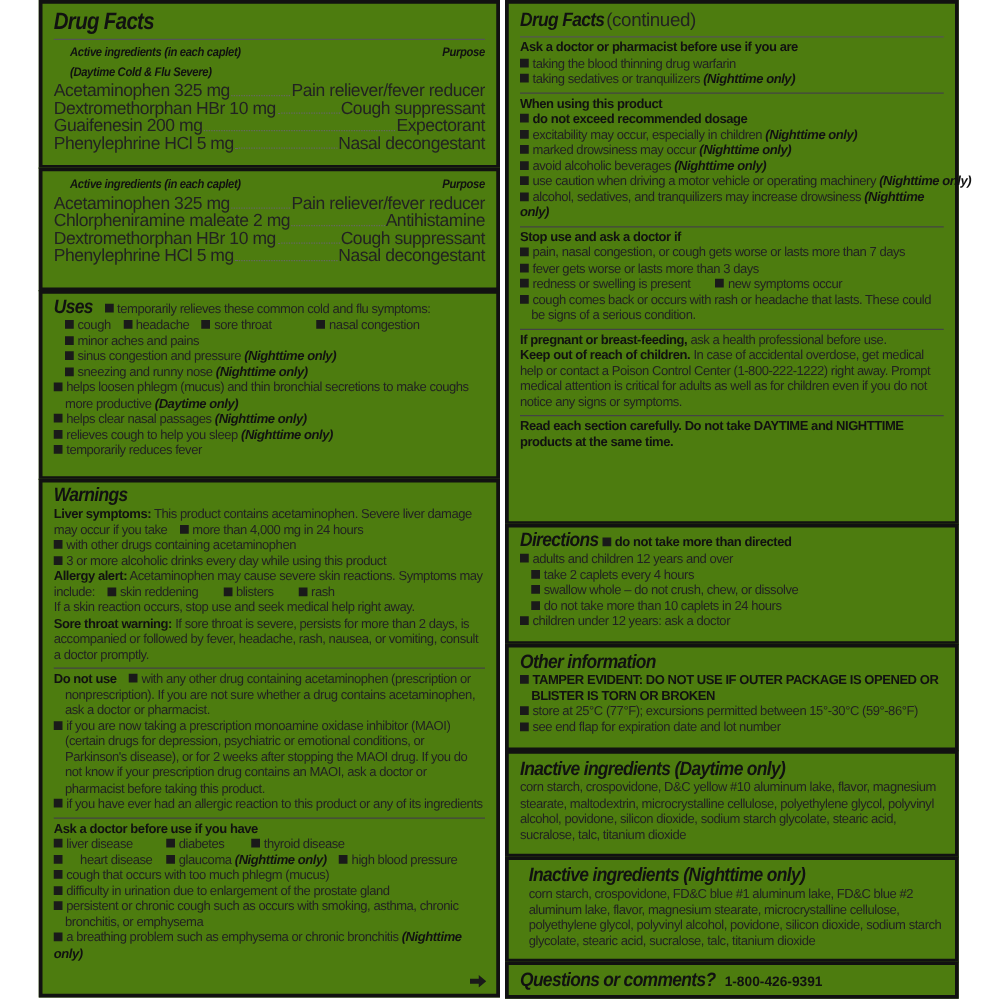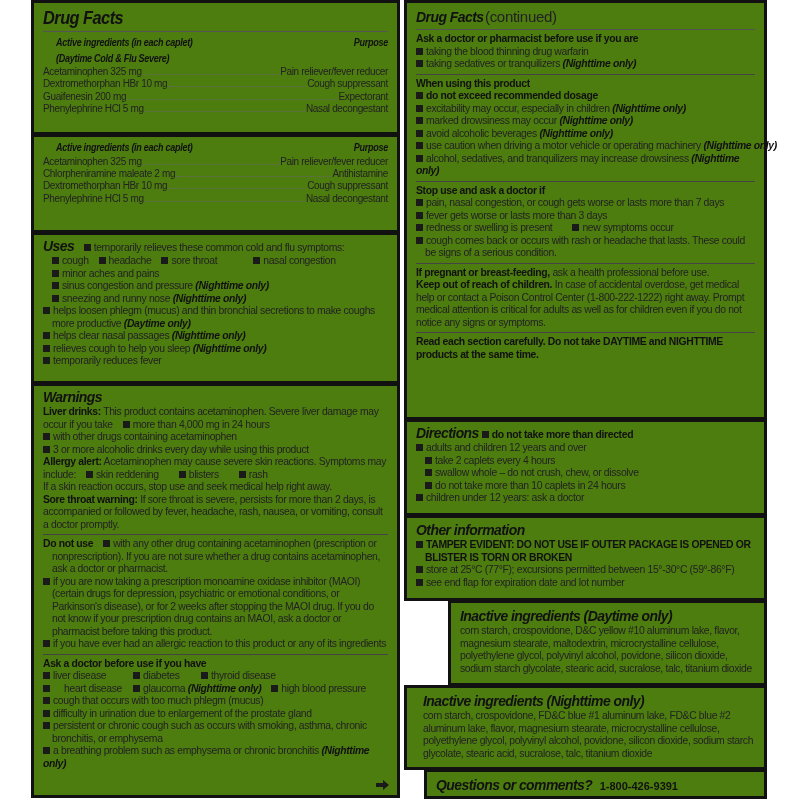--- a/index.html
+++ b/index.html
@@ -12,21 +12,21 @@
     .box + .box { border-top-width: 3px; margin-top: -1px; }
     .h-title { font-family: "Liberation Sans", sans-serif; font-style: italic; font-weight: bold; font-size: 19px; line-height: 22px; color: #111; letter-spacing: -0.6px; transform: scaleX(0.86); transform-origin: left; display: inline-block; }
     .h-title-sm { font-size: 15.5px; line-height: 18px; }
     .cont { font-style: normal; font-weight: normal; font-size: 14px; letter-spacing: -0.3px; }
     .rule { border-top: 1.5px solid #555; margin: 3px 0 3px 0; }
     .rule-thin { border-top: 1.3px solid #444; margin: 3px 0 3px 0; }
     .ai-head { display: flex; justify-content: space-between; font-weight: bold; font-style: italic; font-size: 10px; line-height: 15.5px; color: #111; letter-spacing: -0.3px; margin-left: 13px; }
     .ai-head span { display: inline-block; transform: scaleX(0.9); }
     .ai-head .purpose { transform-origin: right; }
     .ai-head .left { transform-origin: left; }
-    .ai-row { display: flex; align-items: baseline; font-size: 10px; line-height: 12.4px; letter-spacing: -0.35px; }
+    .ai-row { display: flex; align-items: baseline; font-size: 14px; line-height: 12.4px; letter-spacing: -0.35px; }
     .ai-row .dots { flex: 1; border-bottom: 1px dotted #666; margin: 0 1px 3px 1px; }
     .line { font-size: 10.4px; line-height: 12.5px; letter-spacing: -0.35px; }
     .ind1 { padding-left: 9px; }
     .hang { padding-left: 9px; text-indent: -9px; }
     .sq { display: inline-block; width: 7px; height: 7px; background: #1a1a1a; margin-right: 3px; vertical-align: 0px; text-indent: 0; }
     .b { font-weight: bold; color: #111; }
     .bi { font-weight: bold; font-style: italic; color: #111; }
     .gap { display: inline-block; width: 10px; }
     .gap2 { display: inline-block; width: 20px; }
     .gap3 { display: inline-block; width: 36px; }
@@ -108,21 +108,21 @@
     <div class="line ind1"><span class="sq"></span><span>sneezing and runny nose</span> <span class="bi">(Nighttime only)</span></div>
     <div class="line hang" style="padding-left:9px;"><span class="sq"></span><span>helps loosen phlegm (mucus) and thin bronchial secretions to make coughs more productive</span> <span class="bi">(Daytime only)</span></div>
     <div class="line"><span class="sq"></span><span>helps clear nasal passages</span> <span class="bi">(Nighttime only)</span></div>
     <div class="line"><span class="sq"></span><span>relieves cough to help you sleep</span> <span class="bi">(Nighttime only)</span></div>
     <div class="line"><span class="sq"></span><span>temporarily reduces fever</span></div>
   </div>
 
   <div class="box" style="height:415px; padding-top:2px;">
     <div class="h-title h-title-sm" style="transform:scaleX(0.9);">Warnings</div>
     <div class="line">
-      <span class="b">Liver drinks:</span> <span>This product contains acetaminophen. Severe liver damage may occur if you take</span><span class="gap"></span><span class="sq"></span><span>more than 4,000 mg in 24 hours</span>
+      <span class="b">Liver symptoms:</span> <span>This product contains acetaminophen. Severe liver damage may occur if you take</span><span class="gap"></span><span class="sq"></span><span>more than 4,000 mg in 24 hours</span>
     </div>
     <div class="line"><span class="sq"></span><span>with other drugs containing acetaminophen</span></div>
     <div class="line"><span class="sq"></span><span>3 or more alcoholic drinks every day while using this product</span></div>
     <div class="line">
       <span class="b">Allergy alert:</span> <span>Acetaminophen may cause severe skin reactions. Symptoms may include:</span><span class="gap"></span><span class="sq"></span><span>skin reddening</span><span class="gap2"></span><span class="sq"></span><span>blisters</span><span class="gap2"></span><span class="sq"></span><span>rash</span>
     </div>
     <div class="line">If a skin reaction occurs, stop use and seek medical help right away.</div>
     <div class="line">
       <span class="b">Sore throat warning:</span> <span>If sore throat is severe, persists for more than 2 days, is accompanied or followed by fever, headache, rash, nausea, or vomiting, consult a doctor promptly.</span>
     </div>
@@ -198,26 +198,26 @@
     <div class="line"><span class="sq"></span><span>children under 12 years: ask a doctor</span></div>
   </div>
 
   <div class="box" style="height:86px; padding-top:3px;">
     <div class="h-title h-title-sm" style="transform:scaleX(0.9);">Other information</div>
     <div class="line hang b"><span class="sq"></span><span>TAMPER EVIDENT: DO NOT USE IF OUTER PACKAGE IS OPENED OR BLISTER IS TORN OR BROKEN</span></div>
     <div class="line"><span class="sq"></span><span>store at 25°C (77°F); excursions permitted between 15°-30°C (59°-86°F)</span></div>
     <div class="line"><span class="sq"></span><span>see end flap for expiration date and lot number</span></div>
   </div>
 
-  <div class="box" style="height:86px; padding-top:4px;margin-left:44px;">
+  <div class="box" style="height:86px; padding-top:4px;">
     <div class="h-title h-title-sm" style="transform:scaleX(0.9);">Inactive ingredients (Daytime only)</div>
     <div class="line">corn starch, crospovidone, D&amp;C yellow #10 aluminum lake, flavor, magnesium stearate, maltodextrin, microcrystalline cellulose, polyethylene glycol, polyvinyl alcohol, povidone, silicon dioxide, sodium starch glycolate, stearic acid, sucralose, talc, titanium dioxide</div>
   </div>
 
   <div class="box" style="height:85px; padding-top:4px;padding-left:16px;">
     <div class="h-title h-title-sm" style="transform:scaleX(0.9);">Inactive ingredients (Nighttime only)</div>
     <div class="line">corn starch, crospovidone, FD&amp;C blue #1 aluminum lake, FD&amp;C blue #2 aluminum lake, flavor, magnesium stearate, microcrystalline cellulose, polyethylene glycol, polyvinyl alcohol, povidone, silicon dioxide, sodium starch glycolate, stearic acid, sucralose, talc, titanium dioxide</div>
   </div>
 
-  <div class="box" style="height:30px; padding-top:4px;margin-left:20px;">
+  <div class="box" style="height:30px; padding-top:4px;">
     <span class="h-title h-title-sm" style="transform:scaleX(0.9);">Questions or comments?</span><span class="b" style="font-size:11px; margin-left:-10px;">1-800-426-9391</span>
   </div>
 </div>
 
 </body></html>

